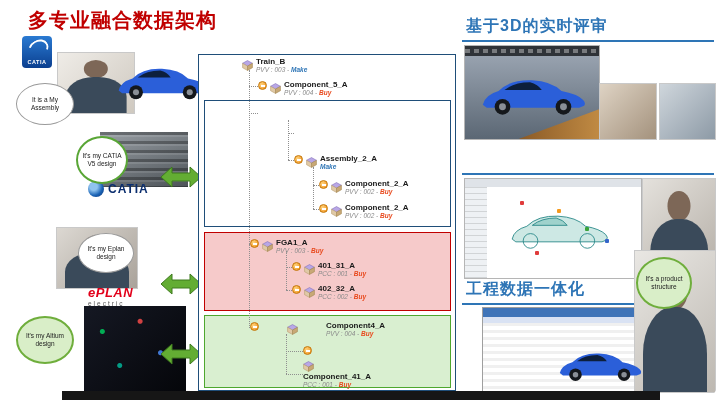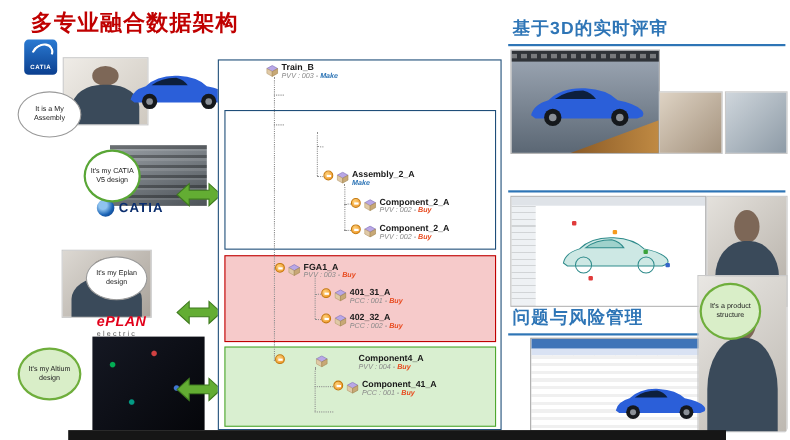--- a/index.html
+++ b/index.html
@@ -80,21 +80,21 @@
   .ntxt{display:flex;flex-direction:column;}
   .lbl{font-size:8px;font-weight:bold;color:#1a1a1a;line-height:1.15;white-space:nowrap;}
   .sub{font-size:6.5px;line-height:1.15;white-space:nowrap;}
   .pfx{color:#8a8a8a;font-style:italic;}
   .val{font-style:italic;font-weight:bold;}
   .val.make{color:#2e75b6;} .val.buy{color:#e8491d;}
 
   .n0{left:242px;top:57px;} .n1{left:258px;top:80px;} .n2{left:248px;top:107px;}
   .n3{left:294px;top:127px;} .n4{left:294px;top:154px;} .n5{left:319px;top:179px;}
   .n6{left:319px;top:203px;} .n7{left:250px;top:238px;} .n8{left:292px;top:261px;}
-  .n9{left:292px;top:284px;} .n10{left:250px;top:321px;gap:28px;} .n11{left:303px;top:345px;}
+  .n9{left:292px;top:284px;} .n10{left:250px;top:321px;gap:28px;} .n11{left:303px;top:345px;flex-direction:column;}
   .n12{left:303px;top:368px;}
 
   .vline{position:absolute;width:0;border-left:1px dotted #8f8f8f;z-index:2;}
   .hline{position:absolute;height:0;border-top:1px dotted #8f8f8f;z-index:2;}
 
   
   .shot{position:absolute;border:1px solid #b5b5b5;box-sizing:border-box;overflow:hidden;background:#fff;}
   .vp3d{left:464px;top:45px;width:136px;height:95px;background:linear-gradient(180deg,#9fa9b6,#5b6774);}
   .vp3d .bar{position:absolute;left:0;top:0;right:0;height:10px;background:#2f3338;
       background-image:repeating-linear-gradient(90deg,rgba(255,255,255,.35) 0 5px,transparent 5px 9px);background-size:100% 4px;background-position:0 3px;background-repeat:no-repeat;}
@@ -203,20 +203,32 @@
           <polygon points="10,1 19,6 10,11 1,6" fill="#b9a7e6" stroke="#7c6ab8"></polygon>
           <polygon points="1,6 10,11 10,19 1,14" fill="#e0c9a6" stroke="#b59a6a"></polygon>
           <polygon points="19,6 10,11 10,19 19,14" fill="#c8a876" stroke="#a0854f"></polygon>
         </svg></span>
     <div class="ntxt">
         <div class="lbl">Train_B</div>
       <div class="sub"><span class="pfx">PVV : 003 -</span> <span class="val make">Make</span></div>
       </div>
   </div>
 
+  <div class="node n1">
+    <span class="oicon"></span>
+    <span class="cube"><svg viewBox="0 0 20 20" width="11" height="11">
+          <polygon points="10,1 19,6 10,11 1,6" fill="#b9a7e6" stroke="#7c6ab8"></polygon>
+          <polygon points="1,6 10,11 10,19 1,14" fill="#e0c9a6" stroke="#b59a6a"></polygon>
+          <polygon points="19,6 10,11 10,19 19,14" fill="#c8a876" stroke="#a0854f"></polygon>
+        </svg></span>
+    <div class="ntxt">
+        <div class="lbl">Component_5_A</div>
+      <div class="sub"><span class="pfx">PVV : 004 -</span> <span class="val buy">Buy</span></div>
+      </div>
+  </div>
 
 
 
   <div class="node n4">
     <span class="oicon"></span>
     <span class="cube"><svg viewBox="0 0 20 20" width="11" height="11">
           <polygon points="10,1 19,6 10,11 1,6" fill="#b9a7e6" stroke="#7c6ab8"></polygon>
           <polygon points="1,6 10,11 10,19 1,14" fill="#e0c9a6" stroke="#b59a6a"></polygon>
           <polygon points="19,6 10,11 10,19 19,14" fill="#c8a876" stroke="#a0854f"></polygon>
         </svg></span>
@@ -348,21 +360,21 @@
         <circle cx="92" cy="38" r="8" fill="none" stroke="#2e8b8b"></circle>
     </svg>
     <div class="dot" style="left:55px;top:22px;background:#e03b3b;"></div>
     <div class="dot" style="left:92px;top:30px;background:#f59a1d;"></div>
     <div class="dot" style="left:120px;top:48px;background:#3ba33b;"></div>
     <div class="dot" style="left:140px;top:60px;background:#3565c9;"></div>
     <div class="dot" style="left:70px;top:72px;background:#e03b3b;"></div>
   </div>
   <div class="photo person ph-beard"></div>
 
-  <div class="sec-head h3">问题与风险管理</div>
+  <div class="sec-head h3">工程数据一体化</div>
   <div class="sec-line l3"></div>
 
   <div class="shot sheet">
     <div class="head"></div>
     <div class="sub2"></div>
     <div class="rows"></div>
   </div>
 
   <svg class="car-overlay" viewBox="0 0 120 50">
     <path d="M10 36 Q12 26 26 22 Q38 10 60 11 Q80 12 90 22 Q106 25 112 31 Q115 34 113 37 L108 39 L14 39 Z" fill="#2b5fd9"></path>

